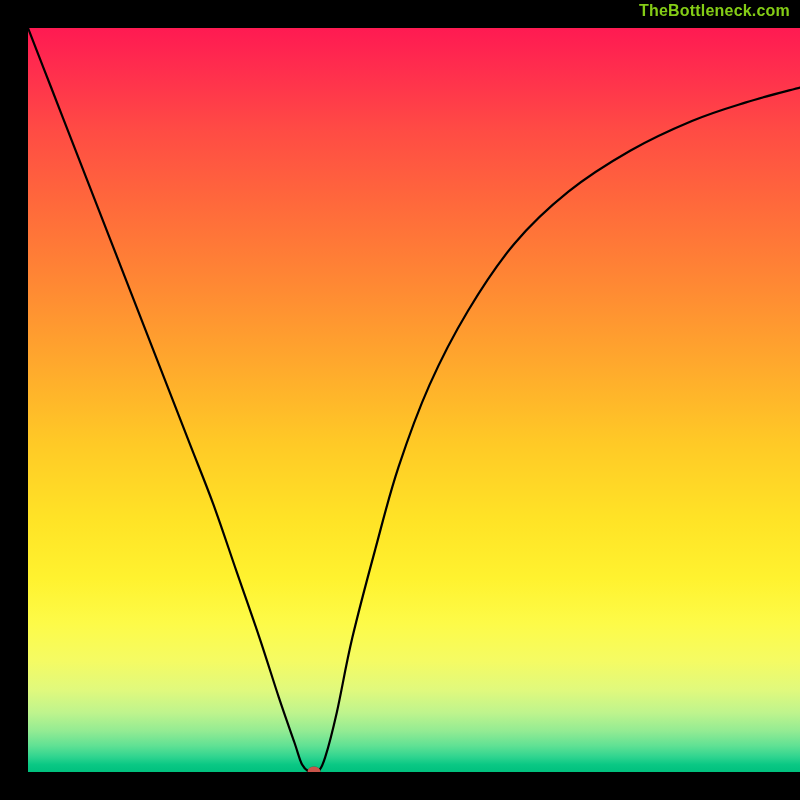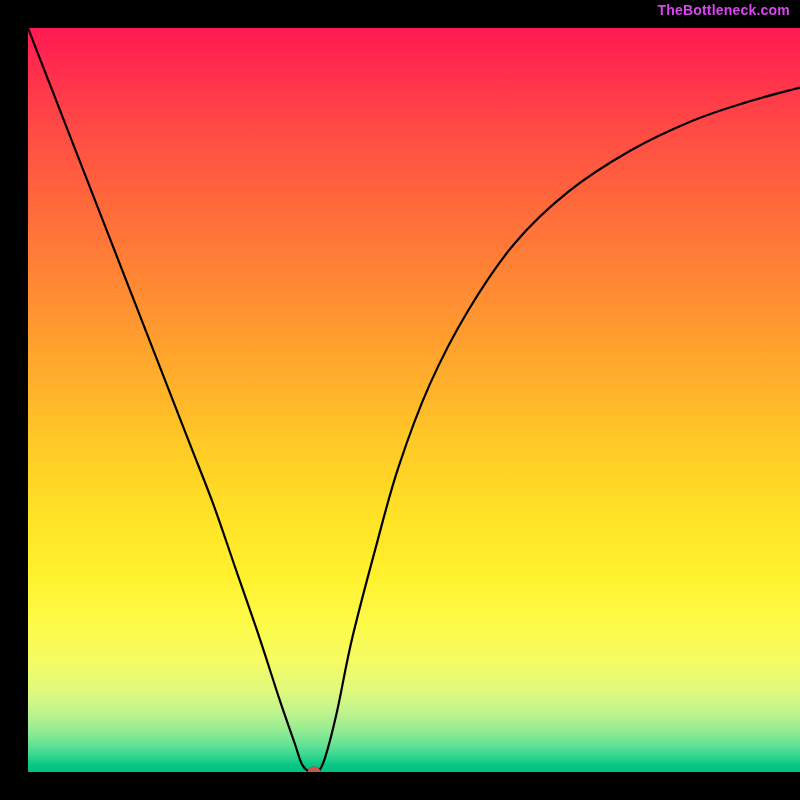--- a/index.html
+++ b/index.html
@@ -14,22 +14,22 @@
   .frame {
     position: relative;
     width: 800px;
     height: 800px;
     background: #000;
   }
   .watermark {
     position: absolute;
     top: 2px;
     right: 10px;
-    color: #d946ef;
-    font-size: 14px;
+    color: #84cc16;
+    font-size: 16px;
     font-weight: 700;
     letter-spacing: 0.2px;
     z-index: 5;
     pointer-events: none;
   }
   .plot-area {
     position: absolute;
     left: 28px;       
     top: 28px;        
     right: 0px;

